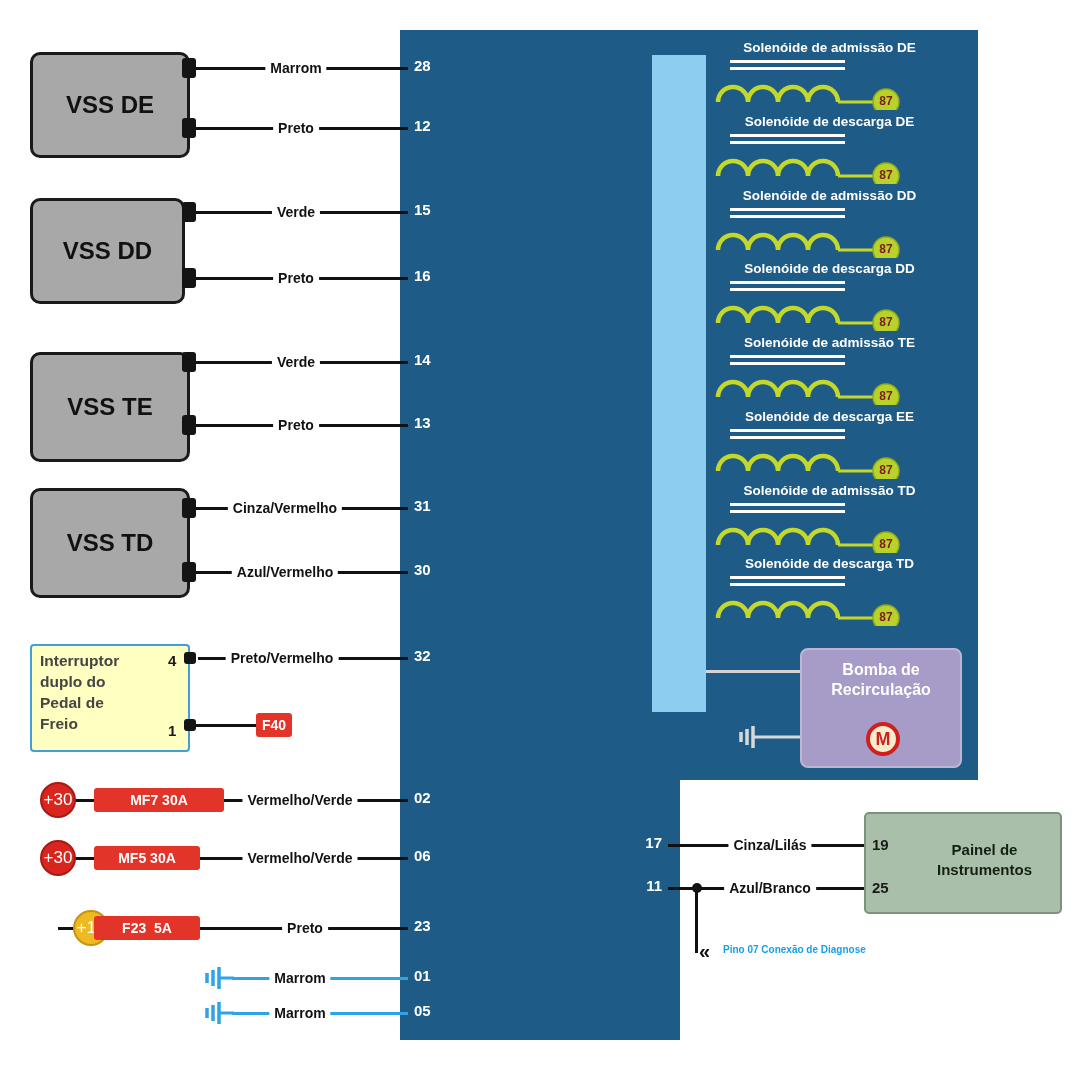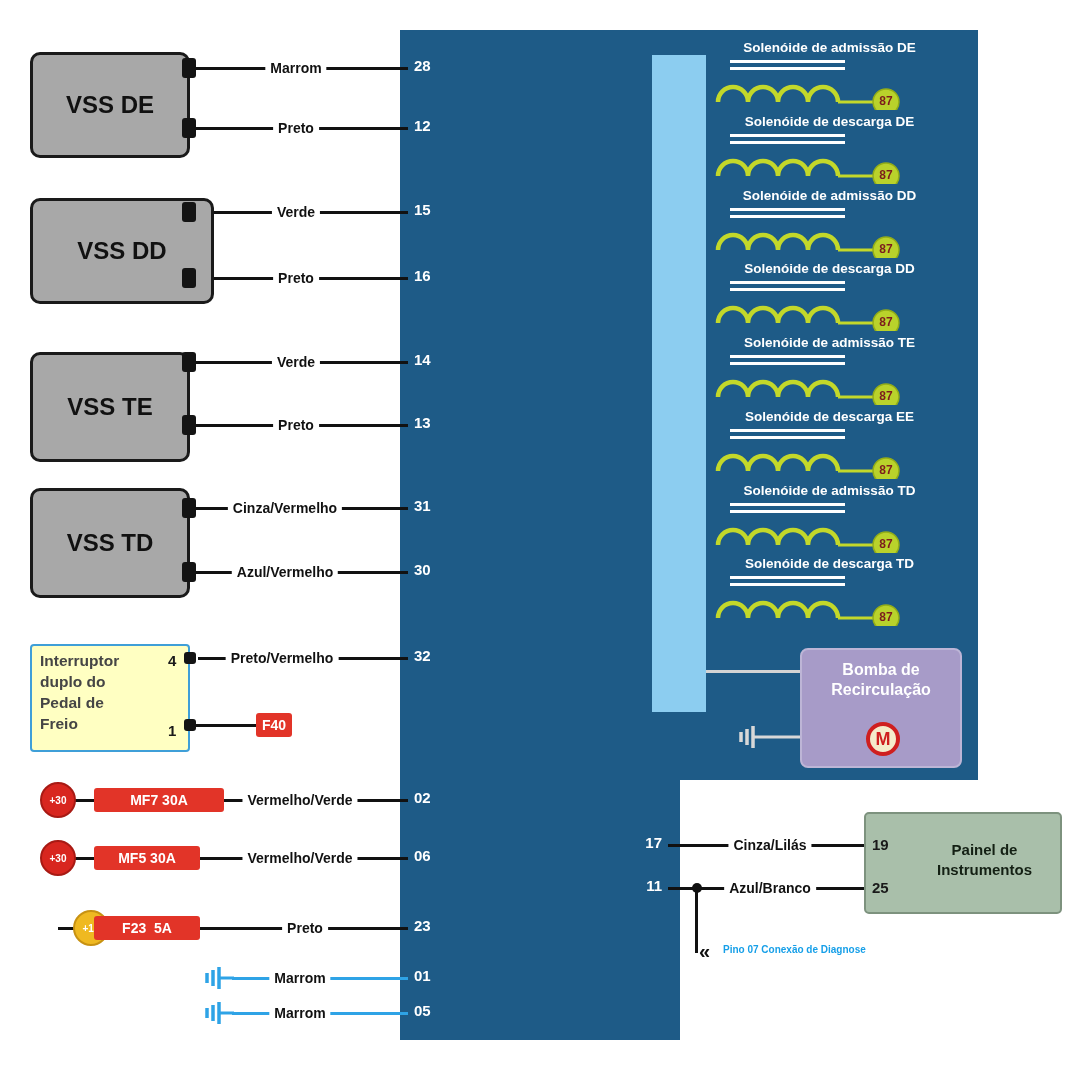--- a/index.html
+++ b/index.html
@@ -17,22 +17,22 @@
   .vss{position:absolute;background:var(--sensor-gray,#a8a8a8);border:3px solid #1a1a1a;border-radius:10px;
        display:flex;align-items:center;justify-content:center;font-size:24px;font-weight:bold;color:#111;
        box-sizing:border-box;}
   .tab{position:absolute;background:#141414;border-radius:3px;}
   .switch-box{position:absolute;background:var(--switch-yellow,#ffffc2);border:2px solid #3f9fd8;
               border-radius:4px;box-sizing:border-box;}
   .switch-text{position:absolute;font-size:15.5px;font-weight:bold;color:#454545;line-height:21px;white-space:pre-line;}
   .switch-pin{position:absolute;font-size:15px;font-weight:bold;color:#1a1a1a;}
   .fuse{position:absolute;background:var(--fuse-red,#e23428);color:#fff;font-weight:bold;font-size:14px;
         display:flex;align-items:center;justify-content:center;border-radius:3px;white-space:pre;}
-  .term-circle{position:absolute;width:36px;height:36px;border-radius:50%;color:#fff;font-weight:bold;
-               font-size:10px;display:flex;align-items:center;justify-content:center;box-sizing:border-box;}
+  .term-circle{position:absolute;width:36px;height:36px;border-radius:50%;color:#fff;font-weight:normal;
+               font-size:17px;display:flex;align-items:center;justify-content:center;box-sizing:border-box;}
   .plus30{background:var(--plus30-red,#d8261f);border:2px solid #a81a14;}
   .plus15{background:var(--plus15-yellow,#efb921);border:2px solid #c89212;margin-left:33px;}
   .sol-block{position:absolute;width:250px;height:72px;}
   .sol-label{position:absolute;left:0;top:0;width:235px;text-align:center;color:#fff;font-weight:bold;font-size:13.5px;}
   .white-bar{position:absolute;left:18px;width:115px;height:3px;background:#fff;}
   .coil-path{stroke:var(--coil-green,#c3d82a);stroke-width:4.5;}
   .coil-line{stroke:var(--coil-green,#c3d82a);stroke-width:3;}
   .term-circle-87{fill:var(--terminal-green,#b9d22b);stroke:#93ad17;stroke-width:1.5;}
   .term87{position:absolute;left:162px;top:54px;width:24px;text-align:center;font-size:12px;font-weight:bold;color:#7c1d1d;}
   .pump{position:absolute;background:var(--pump-purple,#a79bc8);border:2px solid #bdb5d6;border-radius:8px;box-sizing:border-box;}
@@ -114,21 +114,21 @@
   <div class="wire blue" style="left:232px;top:1012px;width:176px"></div>
   <div class="wire-label" style="left:300px;top:1013px">Marrom</div>
   <div class="pin" style="left:414px;top:1002px">05</div>
 
   <div class="vss" style="left:30px;top:52px;width:160px;height:106px">
     <span>VSS DE</span>
   </div>
   <div class="tab" style="left:182px;top:58px;width:14px;height:20px"></div>
   <div class="tab" style="left:182px;top:118px;width:14px;height:20px"></div>
 
-  <div class="vss" style="left:30px;top:198px;width:184px;height:106px">
+  <div class="vss" style="left:30px;top:198px;width:155px;height:106px">
     <span>VSS DD</span>
   </div>
   <div class="tab" style="left:182px;top:202px;width:14px;height:20px"></div>
   <div class="tab" style="left:182px;top:268px;width:14px;height:20px"></div>
 
   <div class="vss" style="left:30px;top:352px;width:160px;height:110px">
     <span>VSS TE</span>
   </div>
   <div class="tab" style="left:182px;top:352px;width:14px;height:20px"></div>
   <div class="tab" style="left:182px;top:415px;width:14px;height:20px"></div>

